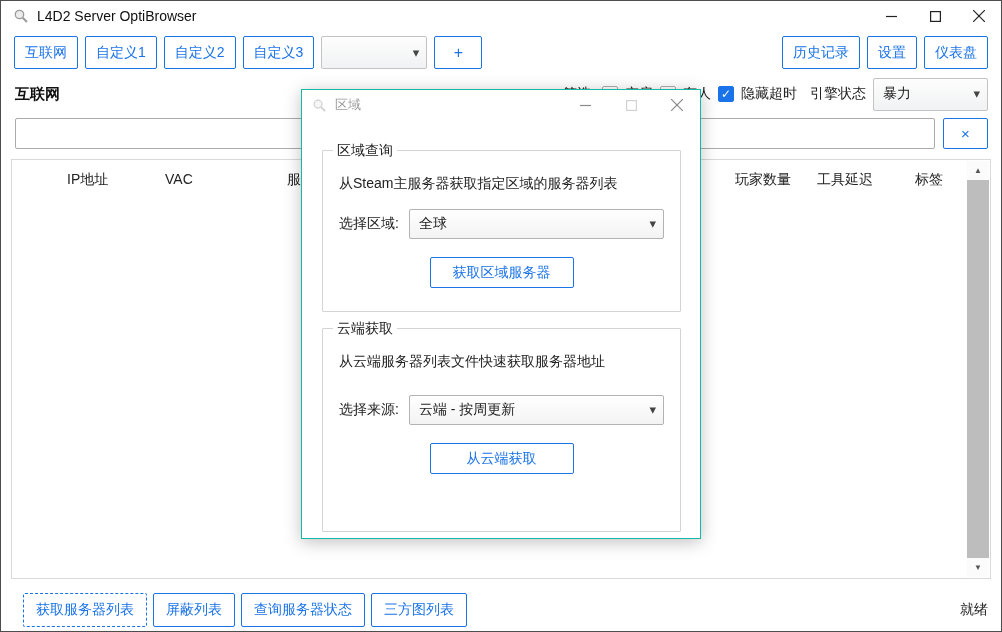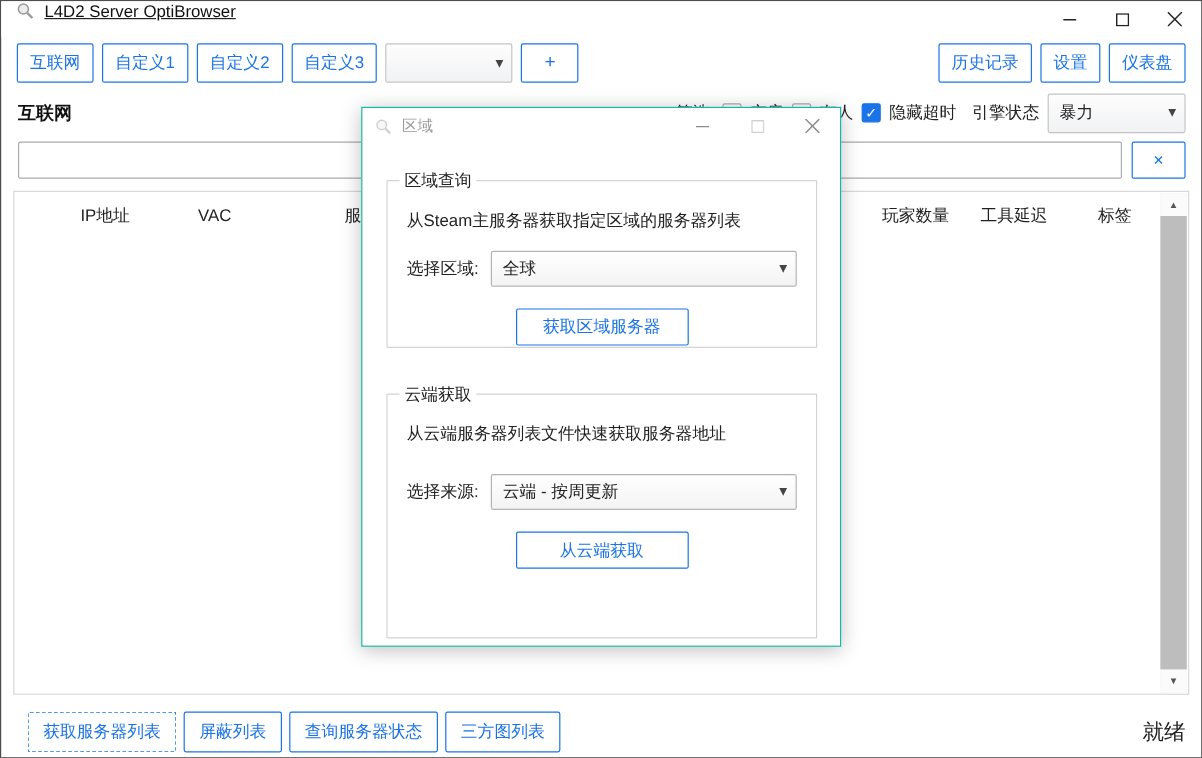--- a/index.html
+++ b/index.html
@@ -2,21 +2,21 @@
 <html><head>
 <meta charset="utf-8">
 <style>
   * { margin:0; padding:0; box-sizing:border-box; font-family:"Liberation Sans","DejaVu Sans",sans-serif; }
   html,body { background:#888; }
   .app {
     position:relative; width:1002px; height:632px; background:#fff;
     border:1px solid #4d4d4d; overflow:hidden; font-size:14px; color:#222;
   }
   
-  .titlebar { position:absolute; top:0; left:0; right:0; height:30px; background:#fff; display:flex; align-items:flex-start;text-decoration:underline; }
+  .titlebar { position:absolute; top:0; left:0; right:0; height:30px; background:#fff; display:flex; align-items:center; }
   .titlebar .app-ic { margin-left:12px; width:16px; height:16px; display:flex; }
   .titlebar .ttl { margin-left:8px; font-size:14px; color:#111; }
   .win-controls { margin-left:auto; display:flex; height:30px; }
   .win-btn { width:44px; height:30px; display:flex; align-items:center; justify-content:center; cursor:default; }
   
   .toolbar { position:absolute; top:35px; left:13px; right:13px; height:33px; display:flex; gap:7px; align-items:center; }
   .btn {
     height:33px; background:#fff; border:1px solid var(--accent); color:var(--accent);
     font-size:14px; border-radius:2px; display:inline-flex; align-items:center; justify-content:center; padding:0 10px; cursor:pointer;
   }
@@ -46,34 +46,34 @@
   .table { position:absolute; top:158px; left:10px; width:980px; height:420px; border:1px solid #d9d9d9; background:#fff; }
   .thead { position:absolute; top:0; left:0; right:0; height:38px; }
   .th { position:absolute; top:11px; font-size:14px; color:#222; white-space:nowrap; cursor:pointer; }
   .scrollbar { position:absolute; top:1px; right:1px; width:22px; bottom:1px; background:#f0f0f0; display:flex; flex-direction:column; }
   .sb-btn { height:19px; background:#fbfbfb; display:flex; align-items:center; justify-content:center; font-size:8px; color:#555; cursor:pointer; }
   .sb-thumb { flex:1; background:#bdbdbd; cursor:pointer; }
   
   .footer { position:absolute; top:592px; left:22px; right:13px; height:34px; display:flex; gap:6px; align-items:center; }
   .footer .btn { height:34px; padding:0 12px; }
   .footer .btn.dashed { border-style:dashed; }
-  .status { margin-left:auto; font-size:18px; color:#222; }
+  .status { margin-left:auto; font-size:14px; color:#222; }
   
   .dialog {
     position:absolute; left:300px; top:88px; width:400px; height:450px; background:#fff;
     border:1px solid #14b8a6; box-shadow:0 3px 16px rgba(0,0,0,.25); z-index:10;
   }
   .dlg-titlebar { height:30px; display:flex; align-items:center; }
   .dlg-titlebar .app-ic { margin-left:10px; width:15px; height:15px; opacity:.45; display:flex; }
   .dlg-titlebar .ttl { margin-left:8px; font-size:13px; color:#9a9a9a; }
   .dlg-controls { margin-left:auto; display:flex; }
   .dlg-controls .win-btn { width:46px; }
   .group { position:absolute; left:20px; width:359px; border:1px solid #d4d4d4; border-radius:1px; }
   .group-legend { position:absolute; top:-9px; left:10px; background:#fff; padding:0 4px; font-size:14px; color:#222; }
-  .g1 { top:60px; height:140px;padding-left:43px; }
+  .g1 { top:60px; height:162px;padding-left:43px; }
   .g2 { top:238px; height:204px; }
   .g-desc { position:absolute; left:16px; top:24px; font-size:14px; color:#222; }
   .g-fieldrow { position:absolute; left:16px; right:16px; display:flex; align-items:center; gap:10px; }
   .g1 .g-fieldrow { top:58px; } .g2 .g-fieldrow { top:66px; }
   .g-fieldrow .combo { flex:1; height:30px; background:linear-gradient(#fff,#f3f3f3); border-color:#b3b3b3; }
   .g-btn { position:absolute; left:50%; transform:translateX(-50%); width:144px; height:31px; }
   .g1 .g-btn { top:106px; } .g2 .g-btn { top:114px; }
   svg { display:block; }
 </style>
 </head>

